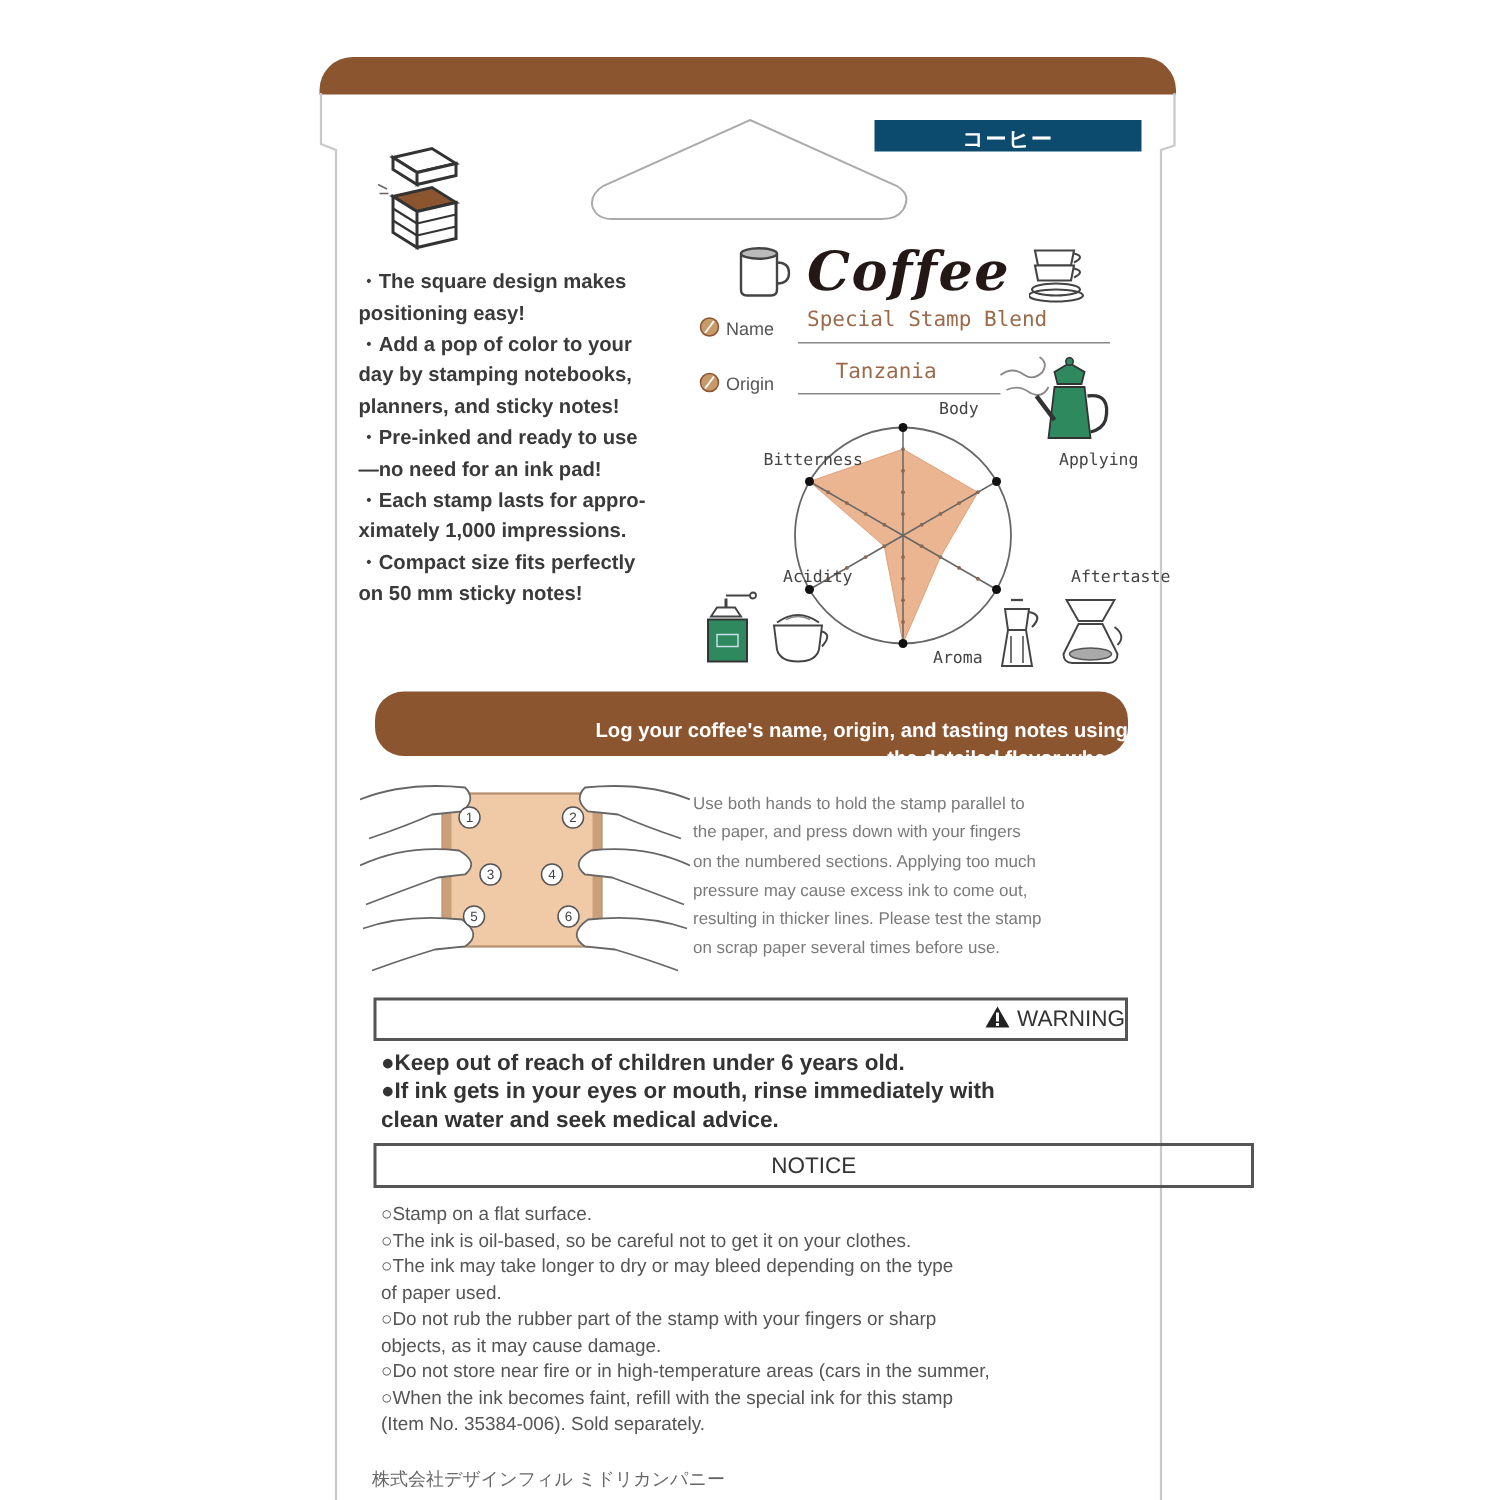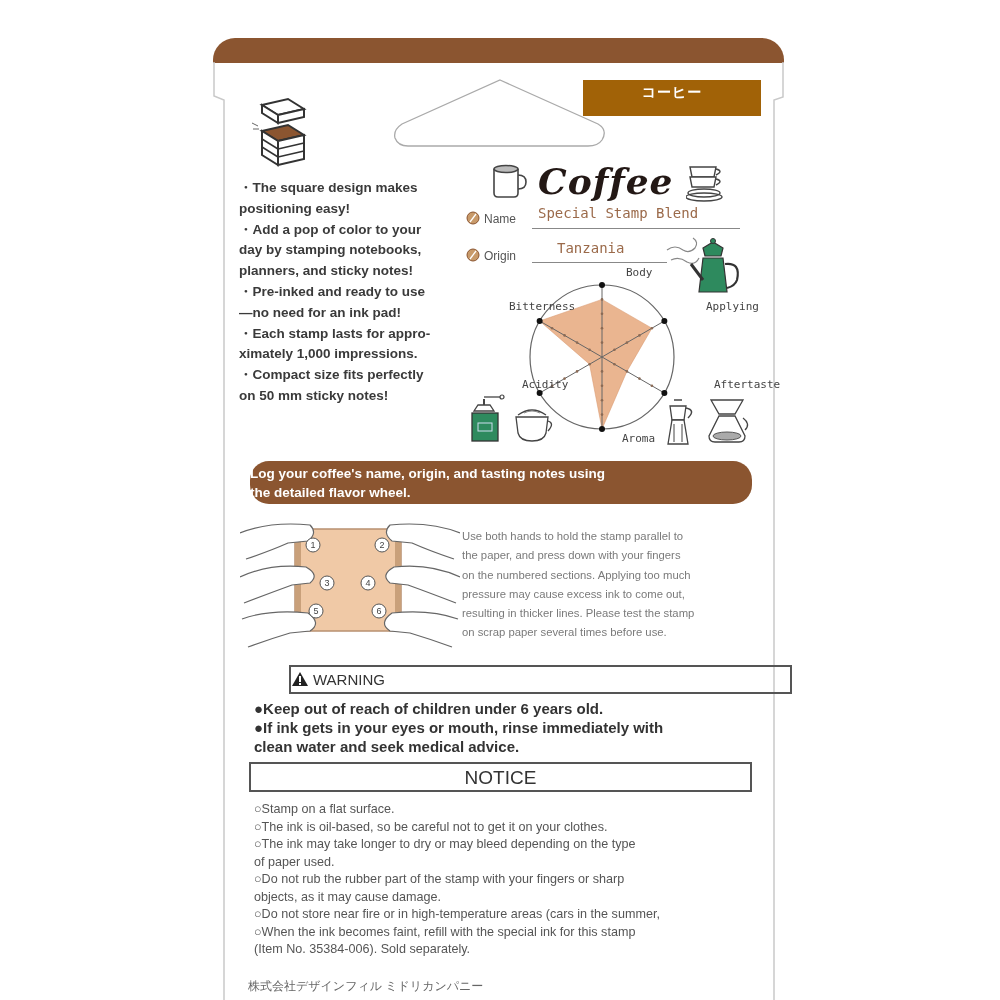--- a/index.html
+++ b/index.html
@@ -1,31 +1,31 @@
 <!DOCTYPE html>
 <html><head>
 <meta charset="utf-8">
 <style>
   html, body { margin:0; padding:0; background:#ffffff; }
   body { width:1000px; height:1000px; position:relative; overflow:hidden; font-family:"Liberation Sans", sans-serif; color:#333; }
   .card-band { position:absolute; left:213px; top:38px; width:571px; height:25px; background:#8b5530; border-radius:22px 22px 0 0; }
   .outline { position:absolute; left:0; top:0; width:1000px; height:1000px; pointer-events:none; }
-  .jp-tag { position:absolute; left:583px; top:80px; width:178px; height:36px; background:#a16207; color:#fff; font-weight:bold; font-size:14px; text-align:center; line-height:25px; letter-spacing:1px; }
+  .jp-tag { position:absolute; left:583px; top:80px; width:178px; height:21px; background:#0c4a6e; color:#fff; font-weight:bold; font-size:14px; text-align:center; line-height:25px; letter-spacing:1px; }
   .features { position:absolute; left:239px; top:178px; width:215px; font-size:13.5px; font-weight:bold; line-height:20.8px; color:#3a3a3a; }
   .features div { white-space:nowrap; }
   .coffee-title { position:absolute; left:538px; top:160px; font-family:"DejaVu Serif", serif; font-size:36px; font-weight:bold; color:#231815; letter-spacing:1px;font-style:italic; }
   .field-label { position:absolute; font-size:12px; color:#555; }
   .field-value { position:absolute; font-family:"DejaVu Sans Mono", monospace; font-size:14px; color:#9b6a4a; }
   .field-line { position:absolute; height:1px; background:#888; }
   .axis-label { position:absolute; font-family:"DejaVu Sans Mono", monospace; font-size:11px; color:#444;padding-left:39px; }
-  .banner { position:absolute; left:250px; top:461px; width:502px; height:43px; background:#8b5530; border-radius:19px; color:#fff; font-weight:bold; font-size:13.5px; text-align:left; line-height:19px; padding-top:3px; box-sizing:border-box; }
+  .banner { position:absolute; left:250px; top:461px; width:502px; height:43px; background:#8b5530; border-radius:19px; color:#fff; font-weight:bold; font-size:13.5px; text-align:right; line-height:19px; padding-top:16px; box-sizing:border-box; }
   .instructions { position:absolute; left:462px; top:527px; width:300px; font-size:11.3px; line-height:19.3px; color:#7a7a7a; }
-  .warn-box { position:absolute; left:249px; top:665px; width:503px; height:29px; border:2px solid #555; box-sizing:border-box; text-align:left; font-size:15px; line-height:26px; color:#333;margin-left:40px; }
+  .warn-box { position:absolute; left:249px; top:665px; width:503px; height:29px; border:2px solid #555; box-sizing:border-box; text-align:right; font-size:15px; line-height:26px; color:#333; }
   .warn-list { position:absolute; left:254px; top:699px; width:500px; font-size:15px; font-weight:bold; line-height:19px; color:#333; }
-  .notice-box { position:absolute; left:249px; top:762px; width:503px; height:30px; border:2px solid #555; box-sizing:border-box; text-align:center; font-size:19px; line-height:27px; color:#333; }
+  .notice-box { position:absolute; left:249px; top:762px; width:587px; height:30px; border:2px solid #555; box-sizing:border-box; text-align:center; font-size:15px; line-height:27px; color:#333; }
   .notice-list { position:absolute; left:254px; top:801px; width:510px; font-size:12.6px; line-height:17.5px; color:#555; }
   .company { position:absolute; left:248px; top:978px; font-size:12px; color:#666; }
 </style>
 </head>
 <body>
 
 <div class="card-band"></div>
 
 <svg class="outline" viewBox="0 0 1000 1000">
   <path d="M214 62 L214 96 L224 100 L224 1000" fill="none" stroke="#c9c9c9" stroke-width="1.5"></path>

